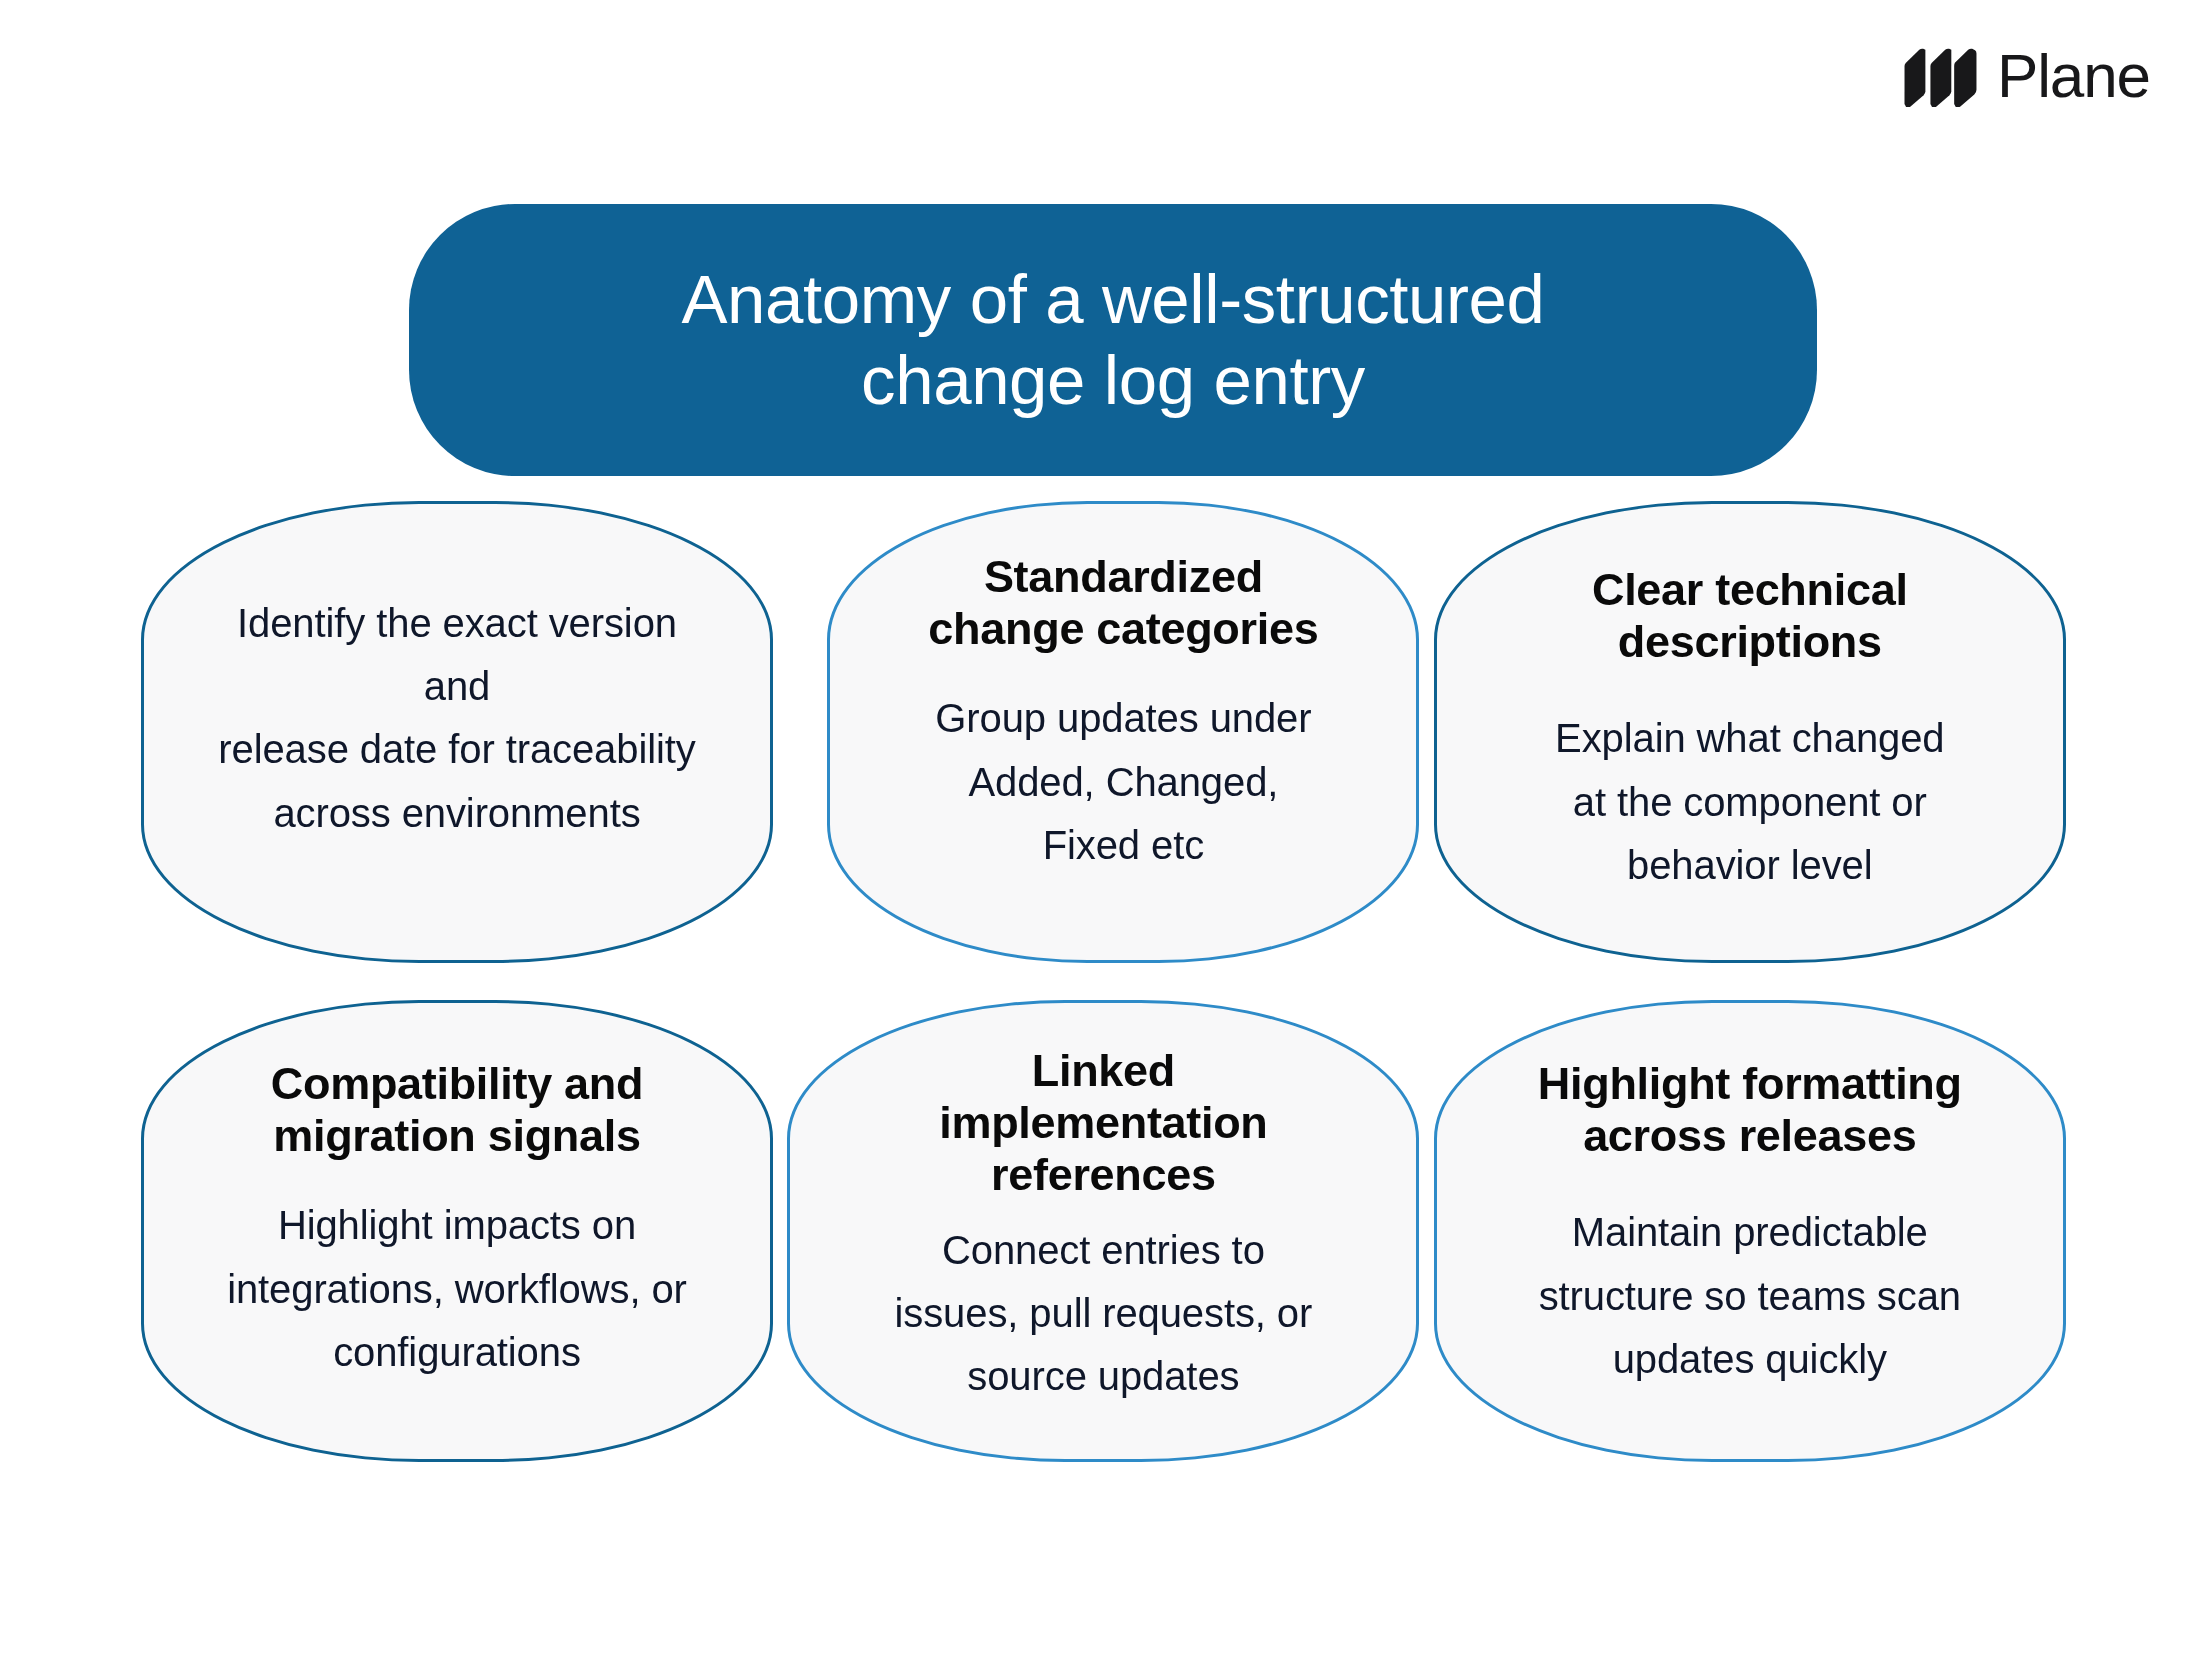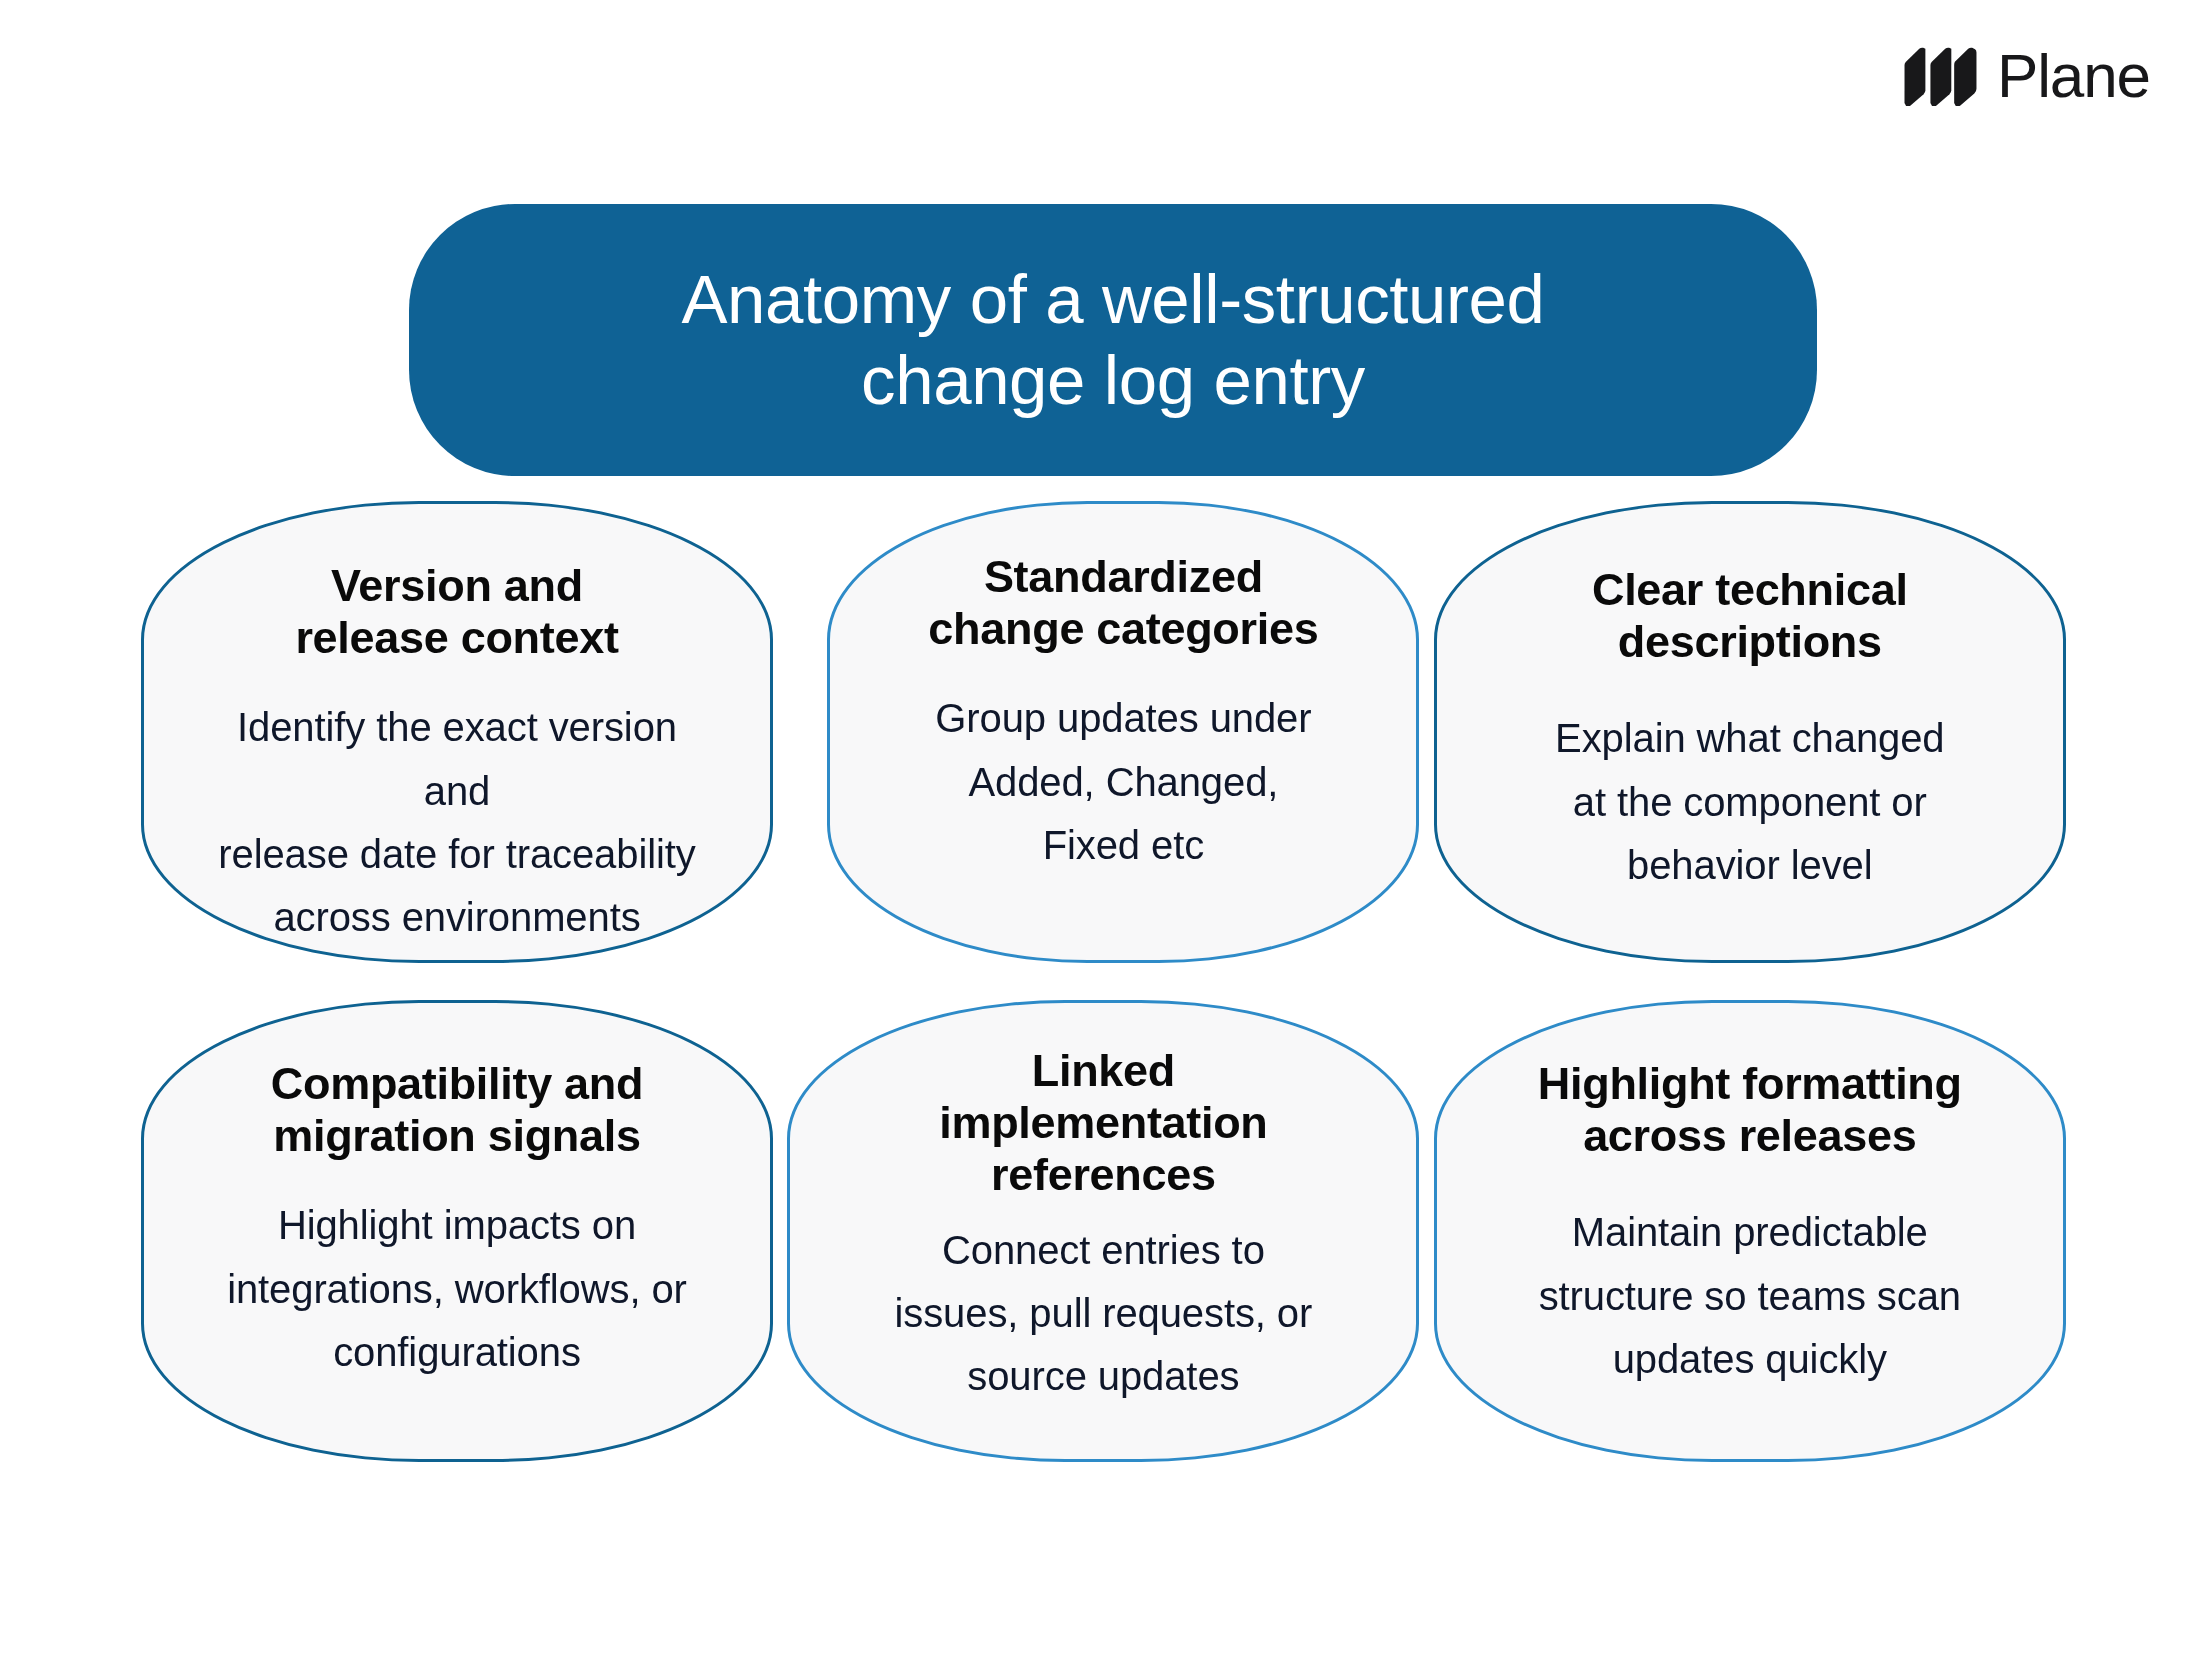--- a/index.html
+++ b/index.html
@@ -16,21 +16,21 @@
     overflow: hidden;
     position: relative;
   }
 
   
   .brand {
     position: absolute;
     top: 45px;
     right: 55px;
     display: flex;
-    align-items: center;
+    align-items: flex-end;
     gap: 18.7px;
   }
   .brand-mark {
     display: block;
     width: 75px;
     height: 59px;
   }
   .brand-word {
     font-size: 62px;
     font-weight: 500;
@@ -145,22 +145,20 @@
 </div>
 
 <div class="banner" style="background: rgb(15, 98, 149);">
   <div class="banner-title" style="color: rgb(255, 255, 255);">Anatomy of a well-structured
 change log entry</div>
 </div>
 
 <div class="grid">
 
   <div class="card card-1" style="border-color: rgb(14, 98, 145); background: rgb(248, 248, 249);">
-    <div class="card-title">Version and
-release context</div>
     <div class="spacer"></div>
     <div class="card-body">Identify the exact version and
 release date for traceability
 across environments</div>
   </div>
 
   <div class="card card-2 light" style="border-color: rgb(46, 139, 200); background: rgb(248, 248, 249);">
     <div class="card-title">Standardized
 change categories</div>
     <div class="spacer"></div>

